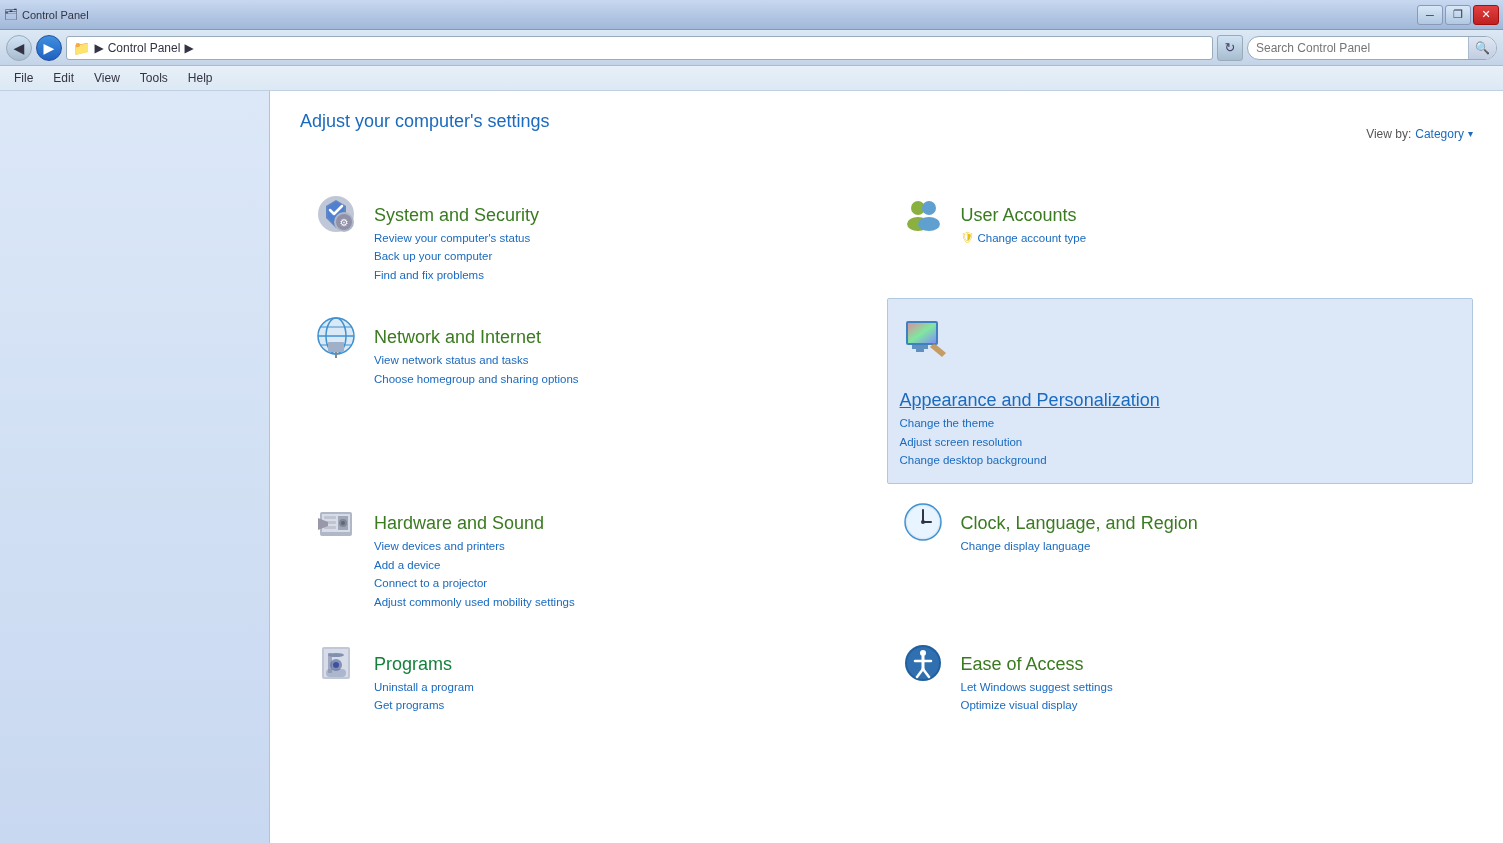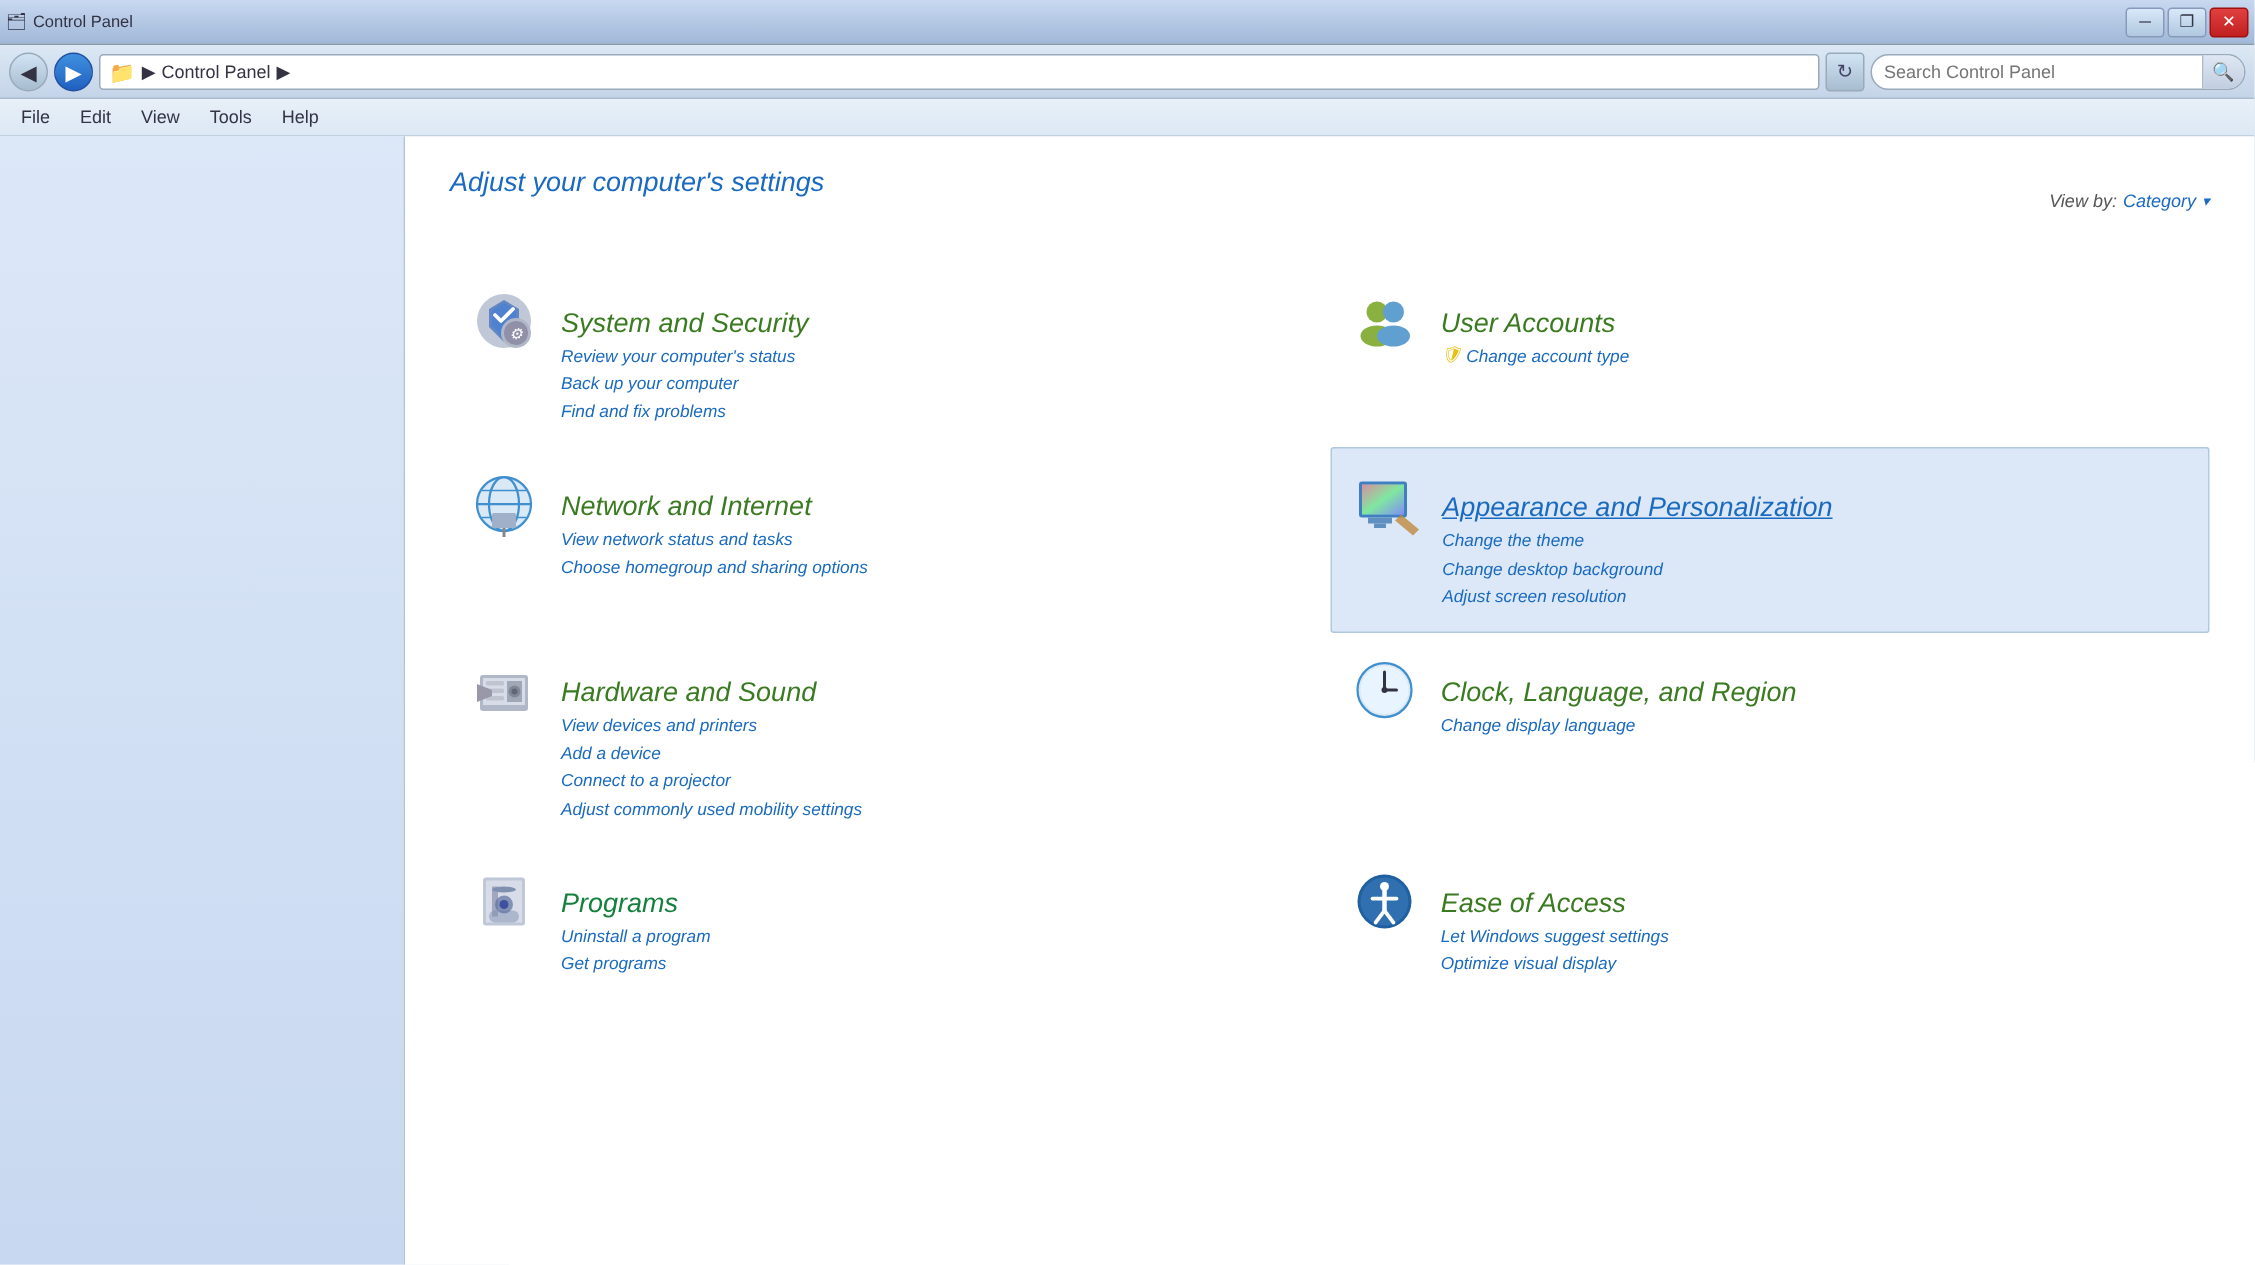--- a/index.html
+++ b/index.html
@@ -175,21 +175,20 @@
       border-right: 1px solid #b0c4d8;
       padding: 10px;
     }
 
     
     .content-panel {
       flex: 1;
       padding: 20px 30px;
       background: white;
       overflow-y: auto;
-      font-style: italic;
     }
 
     .page-title {
       font-size: 18px;
       color: #1a6abf;
       margin-bottom: 24px;
       font-weight: normal;
     }
 
     .content-header {
@@ -363,43 +362,43 @@
             <line x1="22" y1="38" x2="22" y2="44" stroke="#888" stroke-width="2"></line>
           </svg>
         </div>
         <div class="category-text">
           <div class="category-title" style="color:#3a7a20;">Network and Internet</div>
           <span class="category-link">View network status and tasks</span>
           <span class="category-link">Choose homegroup and sharing options</span>
         </div>
       </div>
 
-      <div class="category-item highlighted" style="background:#dce8f8;border:1px solid #b0c8e0;border-radius:2px;">
+      <div class="category-item highlighted" style="background:#dce8f8;border:1px solid #b0c8e0;border-radius:2px;flex-direction:column;">
         <div class="category-icon">
           <svg width="44" height="44" viewBox="0 0 44 44">
             <rect x="4" y="6" width="32" height="24" rx="2" fill="#4080c0"></rect>
             <rect x="6" y="8" width="28" height="20" fill="#80b0e8"></rect>
             <rect x="6" y="8" width="28" height="20" fill="url(#grad1)"></rect>
             <defs>
               <linearGradient id="grad1" x1="0%" y1="0%" x2="100%" y2="100%">
                 <stop offset="0%" style="stop-color:#ff8080;stop-opacity:0.7"></stop>
                 <stop offset="50%" style="stop-color:#80ff80;stop-opacity:0.7"></stop>
                 <stop offset="100%" style="stop-color:#8080ff;stop-opacity:0.7"></stop>
               </linearGradient>
             </defs>
             <rect x="10" y="30" width="16" height="4" fill="#6090c0"></rect>
             <rect x="14" y="34" width="8" height="3" fill="#6090c0"></rect>
             <path d="M32 28 L44 38 L40 42 L28 32 Z" fill="#c08840" opacity="0.8"></path>
           </svg>
         </div>
         <div class="category-text">
           <div class="category-title highlighted-title" style="color:#1a6abf;text-decoration:underline;">Appearance and Personalization</div>
           <span class="category-link">Change the theme</span>
+          <span class="category-link">Adjust screen resolution</span>
           <span class="category-link">Change desktop background</span>
-          <span class="category-link">Adjust screen resolution</span>
         </div>
       </div>
 
       <div class="category-item">
         <div class="category-icon">
           <svg width="44" height="44" viewBox="0 0 44 44">
             <rect x="6" y="12" width="32" height="24" rx="2" fill="#b0b8c8"></rect>
             <rect x="8" y="14" width="28" height="18" fill="#d8dce8"></rect>
             <rect x="24" y="16" width="10" height="14" fill="#a0a8b8"></rect>
             <circle cx="29" cy="23" r="4" fill="#808898"></circle>

